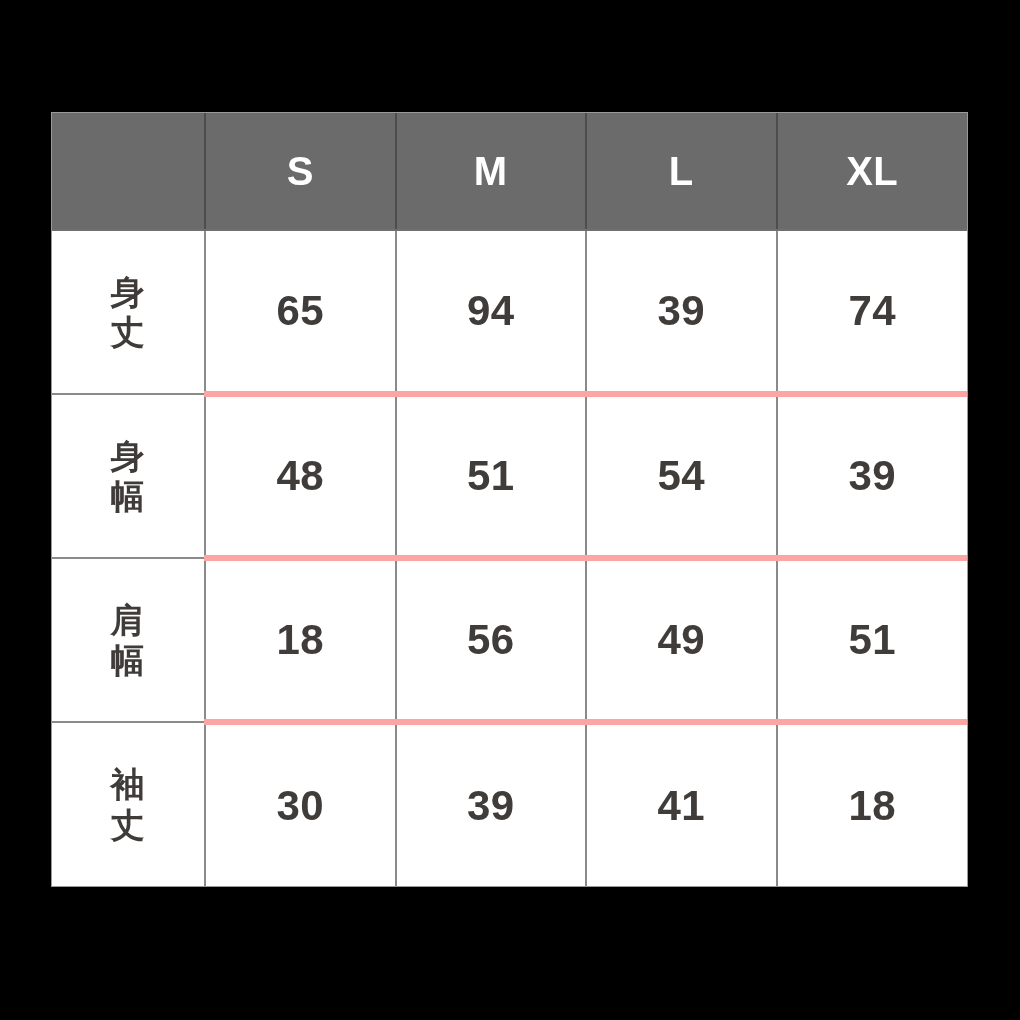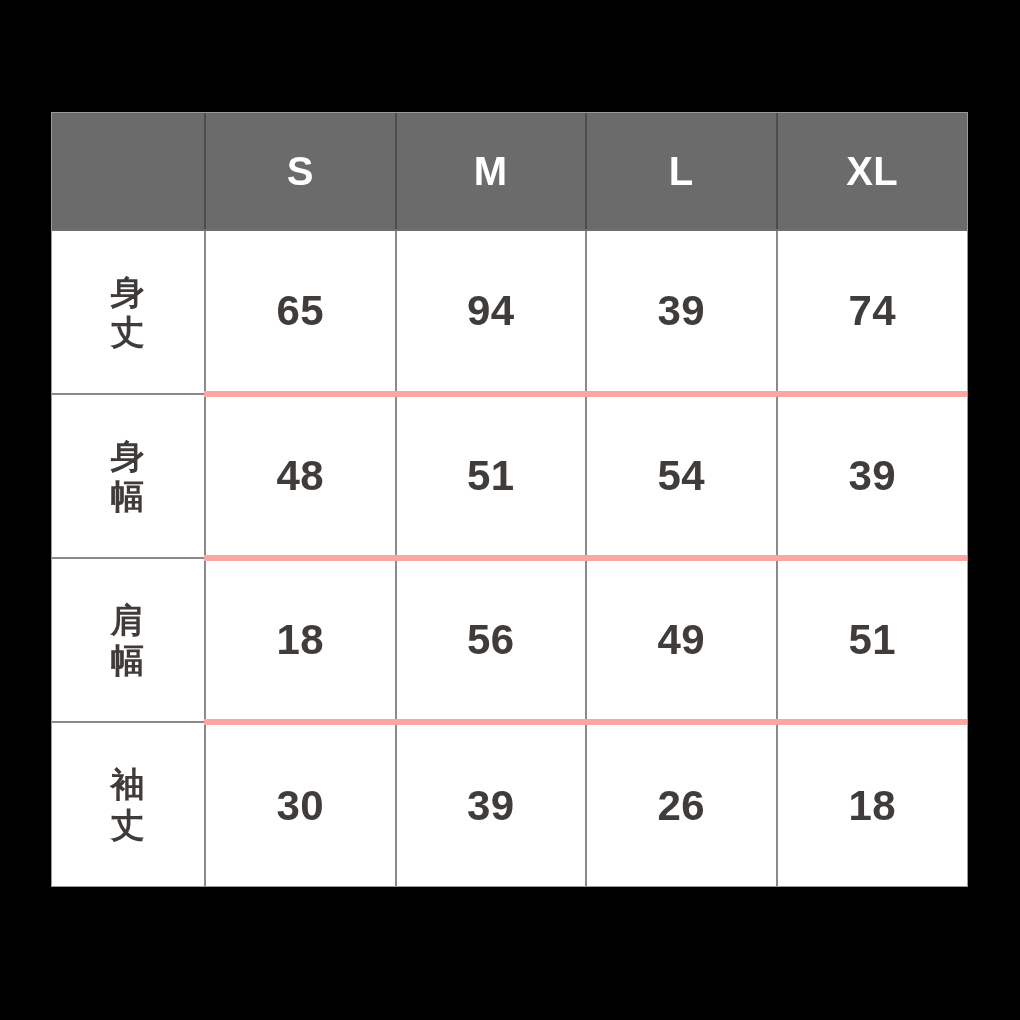--- a/index.html
+++ b/index.html
@@ -156,20 +156,20 @@
         <td class="val last-col">51</td>
       </tr>
 
       <tr>
         <th class="row-label">
           <span class="ch">袖</span>
           <span class="ch">丈</span>
         </th>
         <td class="val">30</td>
         <td class="val">39</td>
-        <td class="val">26</td>
+        <td class="val">41</td>
         <td class="val last-col">18</td>
       </tr>
 
     </tbody>
   </table>
 
 </div>
 
 </body></html>

